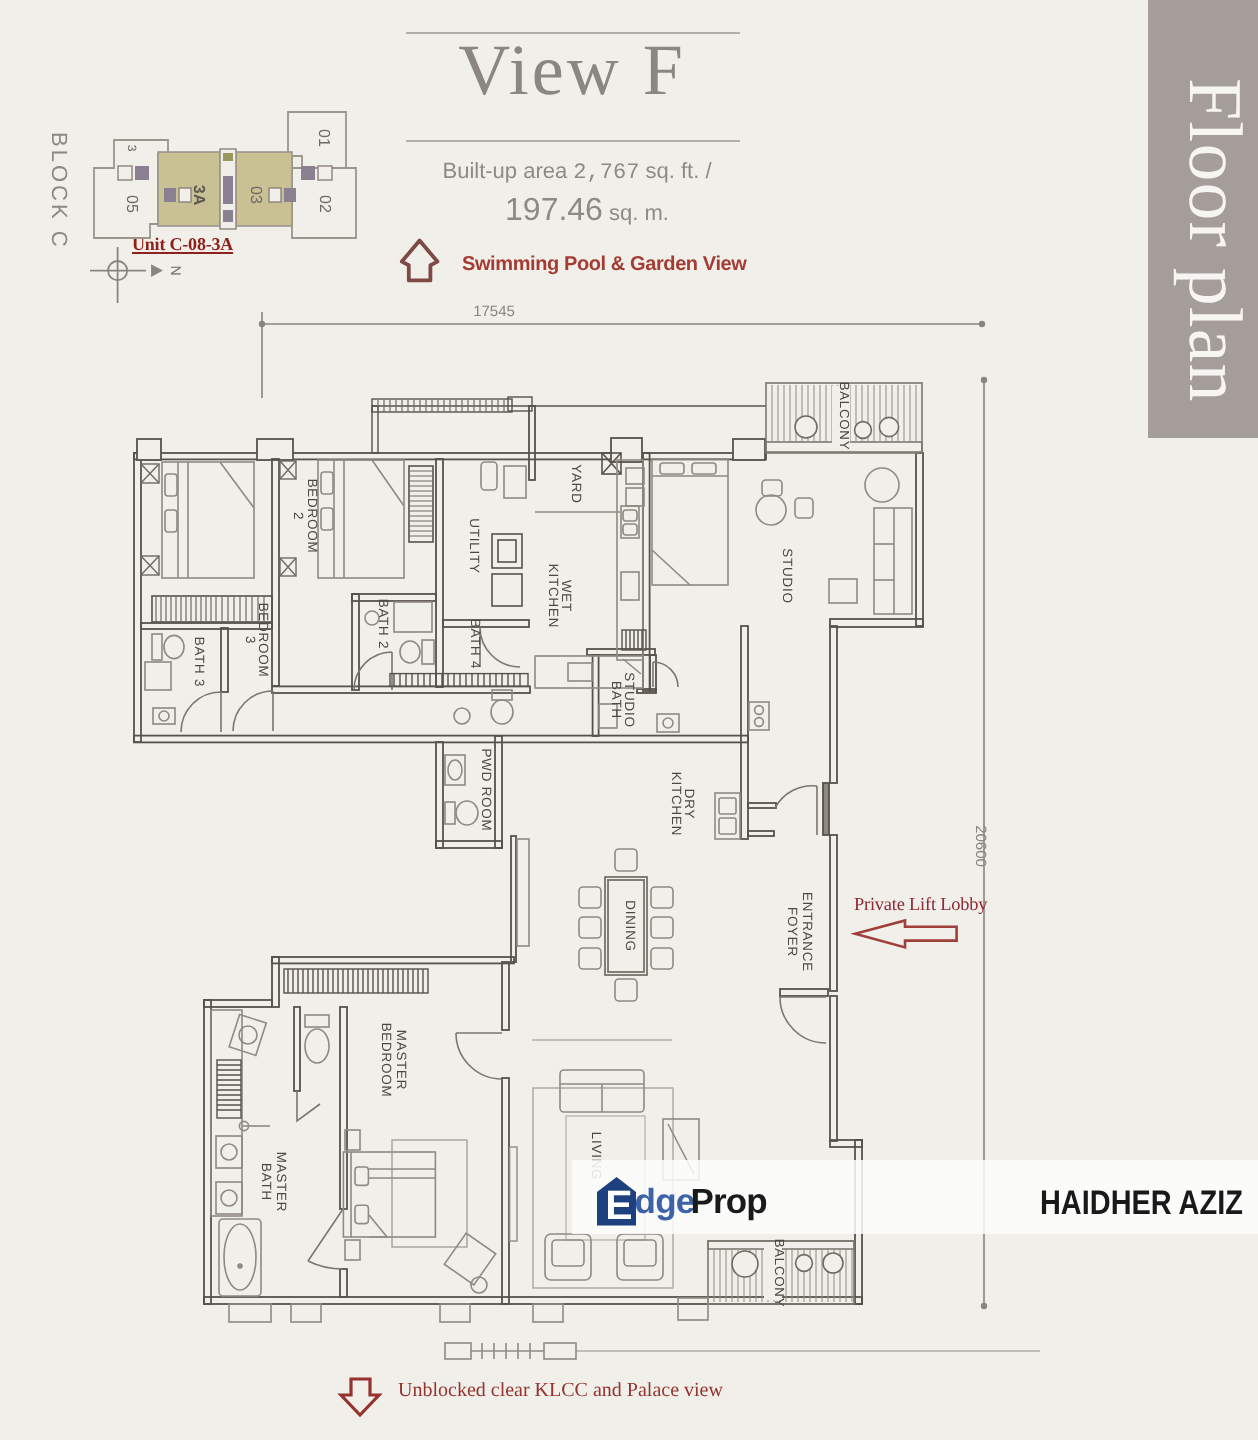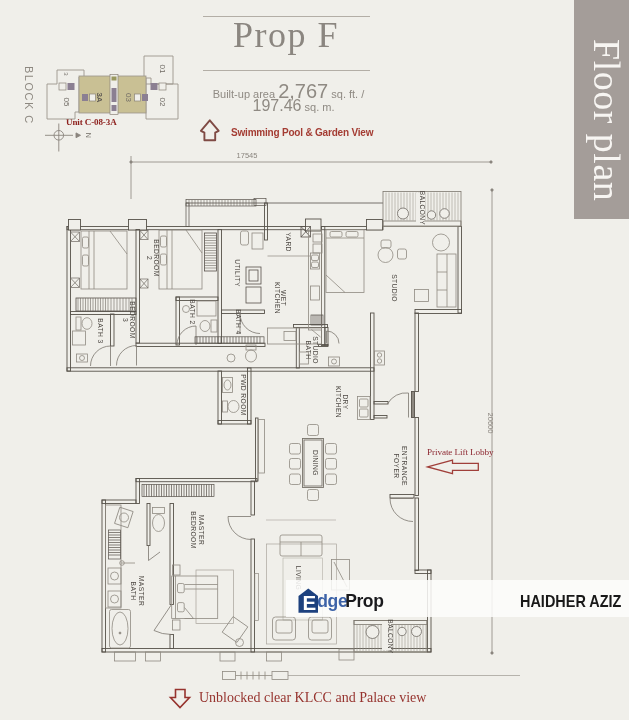--- a/index.html
+++ b/index.html
@@ -8,33 +8,33 @@
 </style>
 </head>
 <body>
 
 <div class="abs" style="left:574px;top:0;width:55px;height:219px;background:#a49d99;"></div>
 
 <div class="abs" style="left:574px;top:39px;width:55px;height:210px;writing-mode:vertical-rl;text-align:left;font-family:'Liberation Serif',serif;font-size:38px;color:#f7f5f2;letter-spacing:0.5px;padding-left:4px;box-sizing:border-box;">Floor plan</div>
 
 <div class="abs" style="left:203px;top:16px;width:167px;height:1px;background:#b3aea6;"></div>
 
-<div class="abs" style="left:186px;top:14px;width:200px;text-align:center;font-family:'Liberation Serif',serif;font-size:36px;color:#8b8680;letter-spacing:1.5px;">Prop F</div>
+<div class="abs" style="left:186px;top:14px;width:200px;text-align:center;font-family:'Liberation Serif',serif;font-size:36px;color:#8b8680;letter-spacing:1.5px;">View F</div>
 
 <div class="abs" style="left:203px;top:70px;width:167px;height:1px;background:#b3aea6;"></div>
 
-<div class="abs" style="left:186px;top:80px;width:205px;text-align:center;font-size:11px;color:#8f8a83;">Built-up area <span style="font-size:20px;">2,767</span> sq. ft. /</div>
+<div class="abs" style="left:186px;top:80px;width:205px;text-align:center;font-size:11px;color:#8f8a83;">Built-up area <span style="font-size:11px;font-family:Liberation Mono, monospace;">2,767</span> sq. ft. /</div>
 
 <div class="abs" style="left:186px;top:97px;width:215px;text-align:center;font-size:11px;color:#8f8a83;"><span style="font-size:16px;">197.46</span> sq. m.</div>
 
 <div class="abs" style="left:231px;top:127px;font-size:10px;letter-spacing:-0.2px;color:#a43c33;font-weight:bold;">Swimming Pool &amp; Garden View</div>
 
 <div class="abs" style="left:13px;top:66px;width:22px;height:95px;writing-mode:vertical-rl;font-size:11px;color:#8d8880;letter-spacing:1.5px;">BLOCK C</div>
 
-<div class="abs" style="left:66px;top:117px;font-family:'Liberation Serif',serif;font-size:9px;font-weight:bold;color:#8e211e;letter-spacing:-0.1px;">Unit C-08-3A</div>
+<div class="abs" style="left:66px;top:117px;font-family:'Liberation Serif',serif;font-size:9px;font-weight:bold;color:#8e211e;letter-spacing:-0.1px;text-decoration:underline;">Unit C-08-3A</div>
 
 <svg class="abs" style="left:0;top:0;" width="629" height="720" viewBox="0 0 629 720" fill="none">
 
 <g stroke="#8a857e" stroke-width="0.8">
   <line x1="131" y1="162" x2="491" y2="162"></line>
   <line x1="131" y1="156" x2="131" y2="199"></line>
   <circle cx="131" cy="162" r="1.2" fill="#8a857e"></circle>
   <circle cx="491" cy="162" r="1.2" fill="#8a857e"></circle>
 </g>
 
@@ -624,13 +624,13 @@
 
   <text x="12.6" y="27.5" font-family="Liberation Sans" font-weight="bold" font-size="20.5" fill="#ffffff">E</text>
 
   <text x="27.3" y="24.5" font-family="Liberation Sans" font-weight="bold" font-size="17.5" fill="#3c62a7" letter-spacing="-0.4">dge</text>
 
   <text x="55.2" y="24.5" font-family="Liberation Sans" font-weight="bold" font-size="17.5" fill="#1a1a1d" letter-spacing="-0.4">Prop</text>
 </svg>
 
 <div class="abs" style="left:520px;top:591.5px;font-size:17px;font-weight:bold;color:#191919;white-space:nowrap;transform:scaleX(0.85);transform-origin:0 0;">HAIDHER AZIZ</div>
 
-<div class="abs" style="left:199px;top:690px;font-family:'Liberation Serif',serif;font-size:14px;color:#96332e;white-space:nowrap;">Unblocked clear KLCC and Palace view</div>
+<div class="abs" style="left:199px;top:690px;font-family:'Liberation Serif',serif;font-size:10px;color:#96332e;white-space:nowrap;">Unblocked clear KLCC and Palace view</div>
 
 </body></html>

